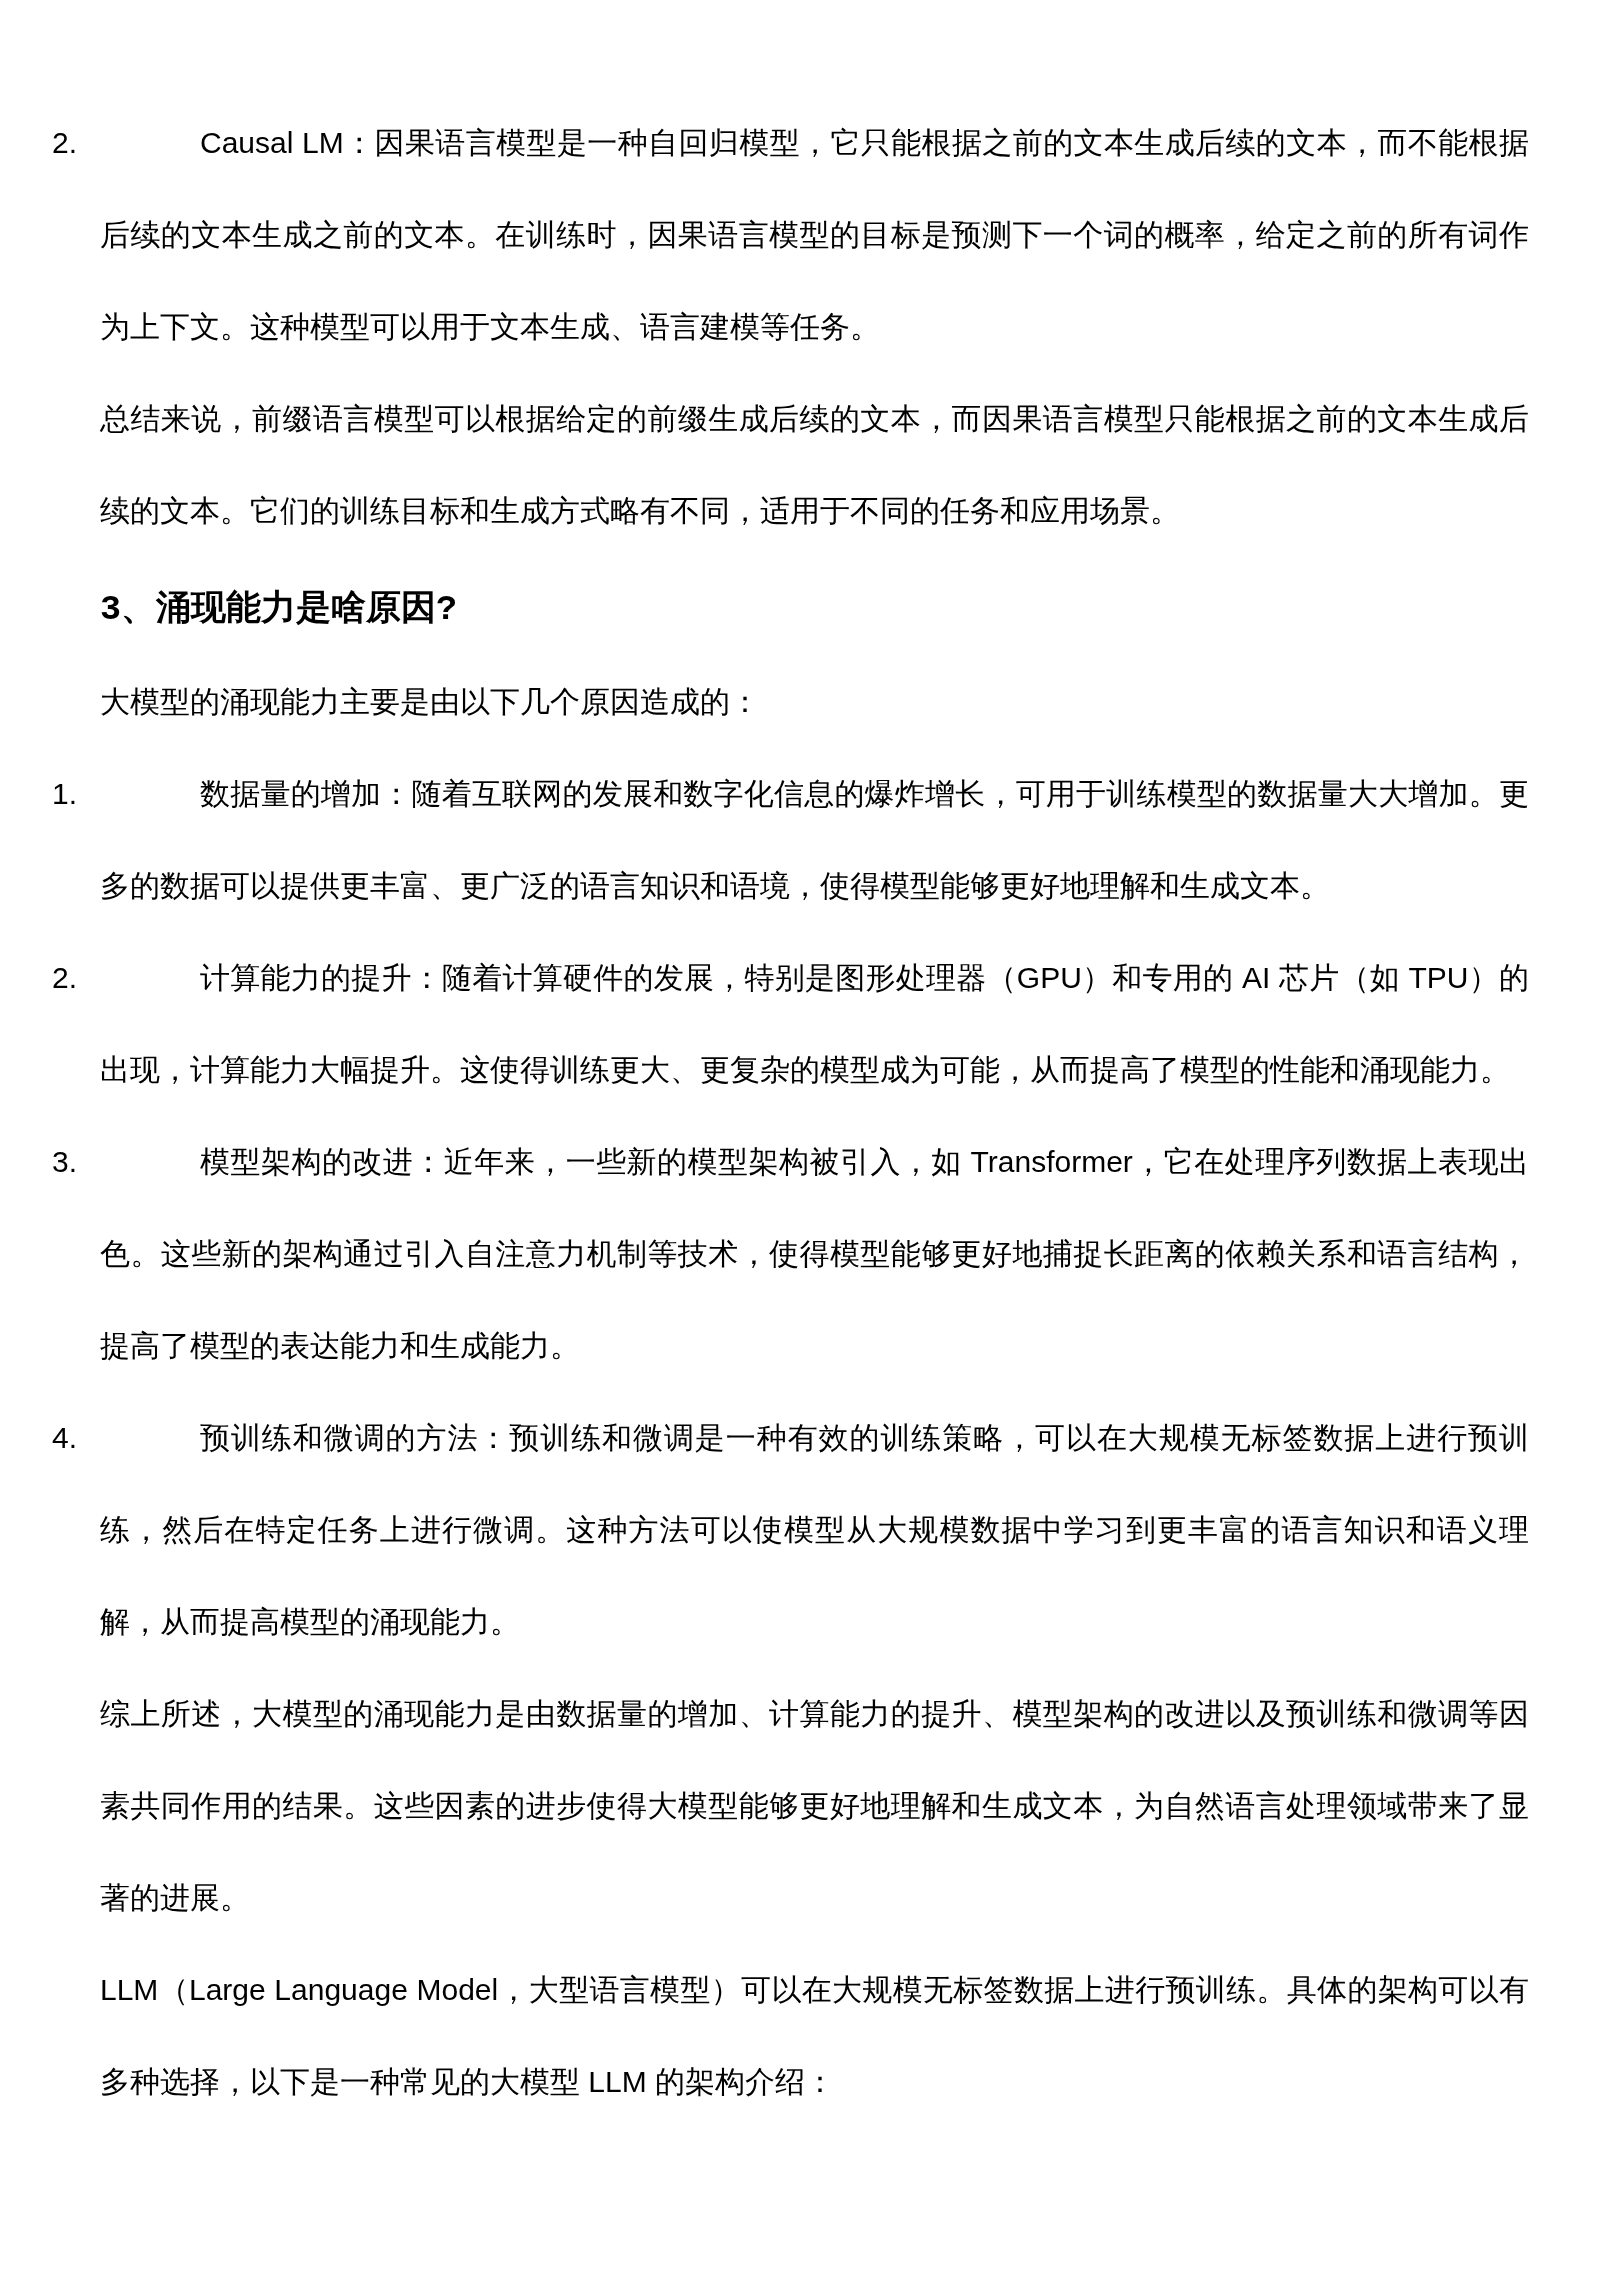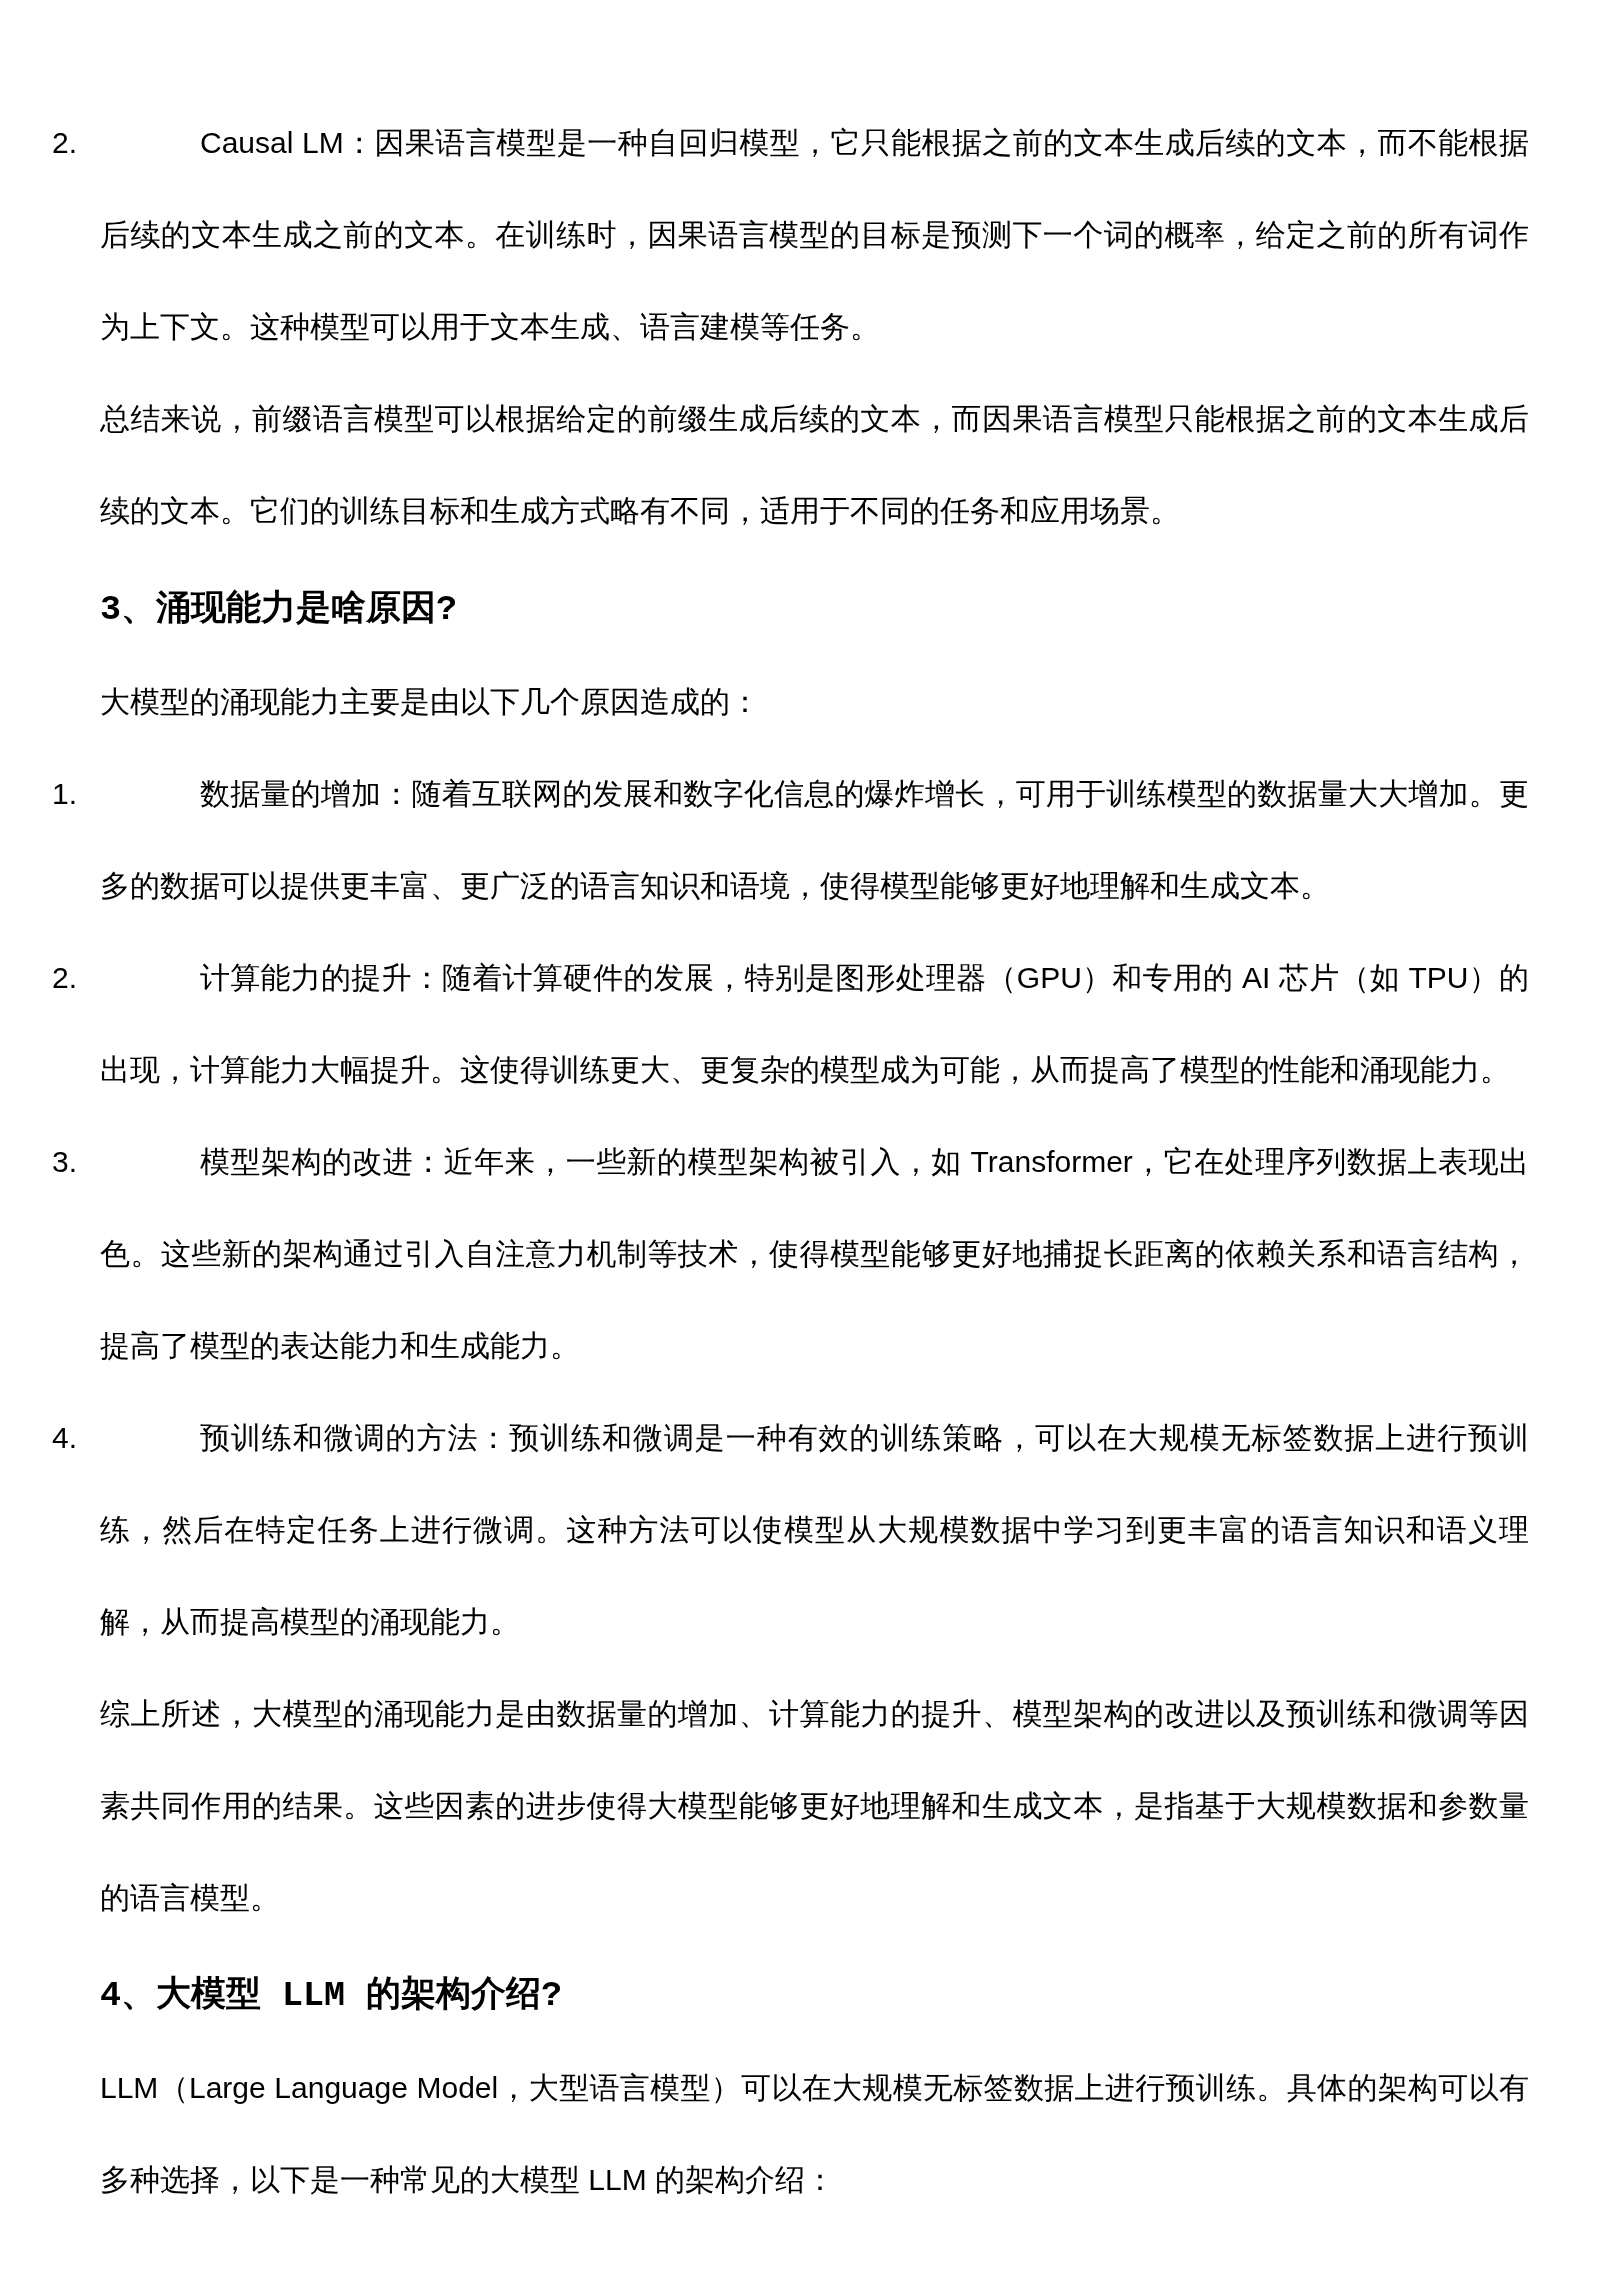--- a/index.html
+++ b/index.html
@@ -89,21 +89,20 @@
     <div class="block li">
       <span class="li-num">3.</span>
       <div class="li-text">模型架构的改进：近年来，一些新的模型架构被引入，如 Transformer，它在处理序列数据上表现出色。这些新的架构通过引入自注意力机制等技术，使得模型能够更好地捕捉长距离的依赖关系和语言结构，提高了模型的表达能力和生成能力。</div>
     </div>
 
     <div class="block li">
       <span class="li-num">4.</span>
       <div class="li-text">预训练和微调的方法：预训练和微调是一种有效的训练策略，可以在大规模无标签数据上进行预训练，然后在特定任务上进行微调。这种方法可以使模型从大规模数据中学习到更丰富的语言知识和语义理解，从而提高模型的涌现能力。</div>
     </div>
 
-    <div class="block para">综上所述，大模型的涌现能力是由数据量的增加、计算能力的提升、模型架构的改进以及预训练和微调等因素共同作用的结果。这些因素的进步使得大模型能够更好地理解和生成文本，是指基于大规模数据和参数量的语言模型。</div>
+    <div class="block para">综上所述，大模型的涌现能力是由数据量的增加、计算能力的提升、模型架构的改进以及预训练和微调等因素共同作用的结果。这些因素的进步使得大模型能够更好地理解和生成文本，为自然语言处理领域带来了显著的进展。</div>
 
-    <div class="block heading">4、大模型 LLM 的架构介绍?</div>
 
     <div class="block para">LLM（Large Language Model，大型语言模型）可以在大规模无标签数据上进行预训练。具体的架构可以有多种选择，以下是一种常见的大模型 LLM 的架构介绍：</div>
 
   </div>
 </div>
 
 
 </body></html>

